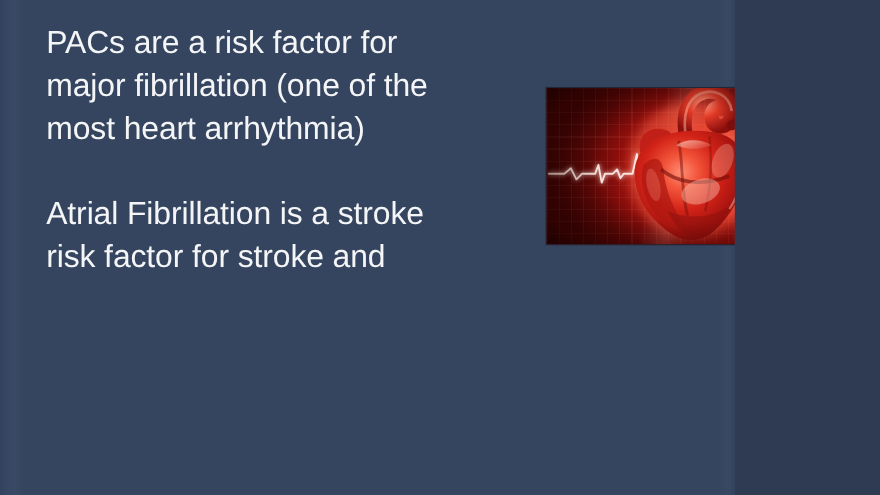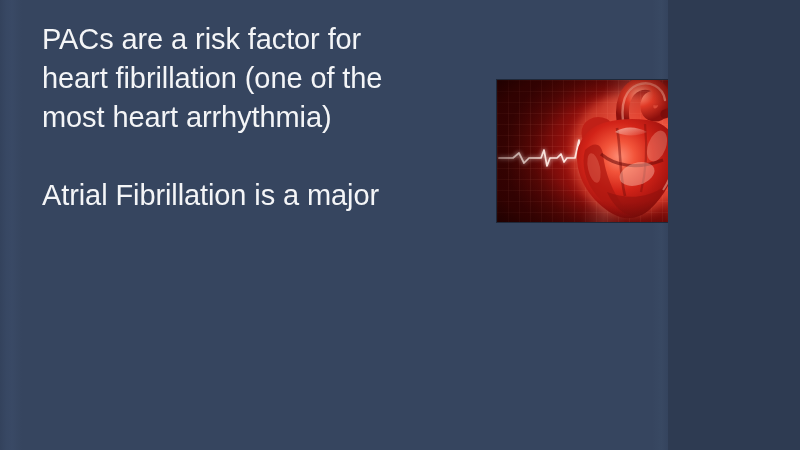--- a/index.html
+++ b/index.html
@@ -123,28 +123,29 @@
 </style>
 </head>
 <body>
 
 <div id="slide" style="background: rgb(54, 69, 95);">
 
   <div class="body-text" style="color: rgb(244, 245, 247);">
 
     <p class="para">
       <span class="para-line">PACs are a risk factor for</span>
-      <span class="para-line">heart fibrillation (one of the</span>
+      <span class="para-line">major fibrillation (one of the</span>
       <span class="para-line">most heart arrhythmia)</span>
     </p>
 
     <span class="spacer-line"></span>
 
     <p class="para">
-      <span class="para-line">Atrial Fibrillation is a major</span>
+      <span class="para-line">Atrial Fibrillation is a stroke</span>
+      <span class="para-line">risk factor for stroke and</span>
     </p>
 
   </div>
 
   <div class="picture" title="Anatomical human heart with ECG waveform">
 
     <div class="pic-layer pic-base"></div>
     <div class="pic-layer pic-grid"></div>
     <div class="pic-layer pic-rays"></div>
 

